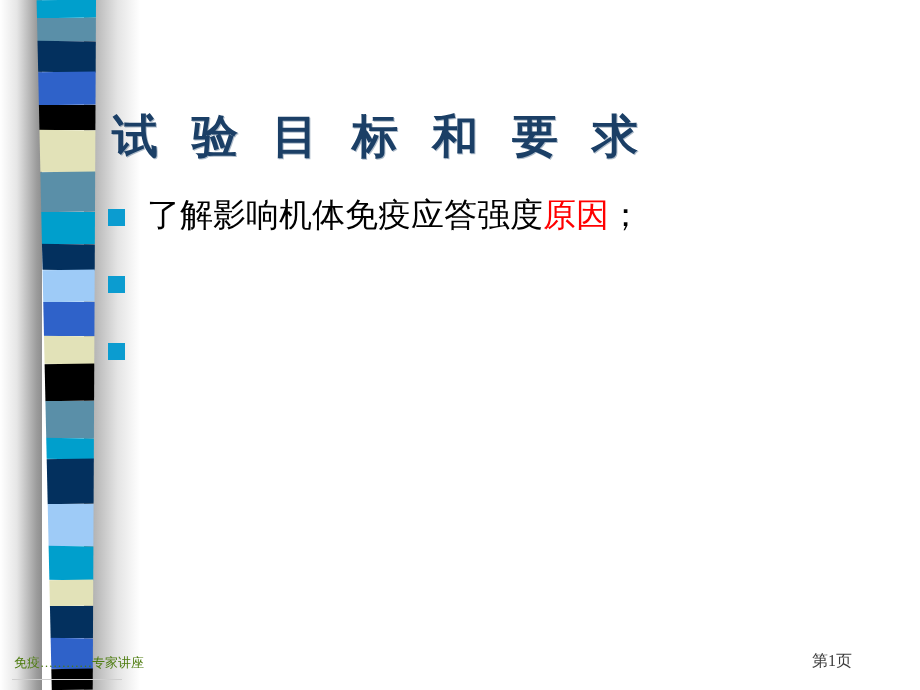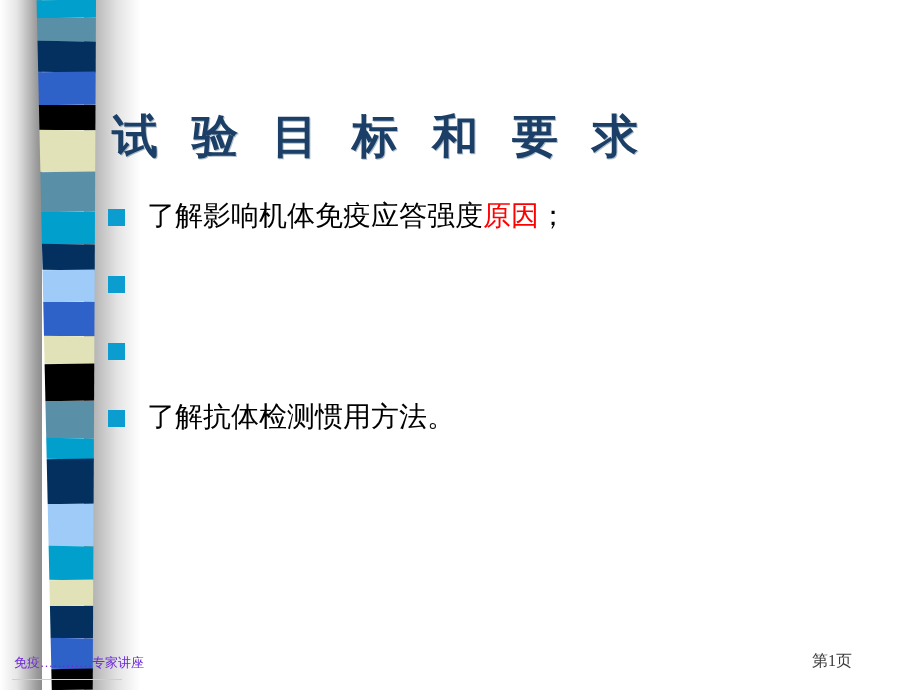--- a/index.html
+++ b/index.html
@@ -85,37 +85,37 @@
   }
   .bullet-marker {
     flex: 0 0 auto;
     width: 17px;
     height: 17px;
     background: #0b9cd0;
     margin-right: 22px;
     margin-top: 4px;
   }
   .bullet-text {
-    font-size: 28px;
+    font-size: 33px;
     line-height: 1;
     color: #000000;
     font-family: "Liberation Serif", "DejaVu Serif", serif;
     letter-spacing: 0px;
   }
   .bullet-text .hl {
     color: #ff0000;
   }
 
   
   #footer-note {
     position: absolute;
     left: 14px;
     bottom: 18px;
     font-size: 13px;
-    color: #6d28d9;
+    color: #4d7c0f;
     font-family: "Liberation Serif", "DejaVu Serif", serif;
     white-space: nowrap;
     z-index: 1;
   }
   #page-number {
     position: absolute;
     right: 68px;
     bottom: 18px;
     font-size: 16px;
     color: #3b3b3b;
@@ -176,24 +176,20 @@
 
     <div class="bullet-row">
       <span class="bullet-marker"></span>
     </div>
 
     <div class="bullet-row">
       <span class="bullet-marker"></span>
     </div>
 
 
-    <div class="bullet-row">
-      <span class="bullet-marker"></span>
-      <span class="bullet-text"><span>了解抗体检测惯用方法。</span><span class="hl"></span><span></span></span>
-    </div>
 
   </div>
 
   <div id="footer-rule"></div>
   <div id="footer-note">免疫…………专家讲座</div>
   <div id="page-number">第1页</div>
 
 </div>
 
 </body></html>

